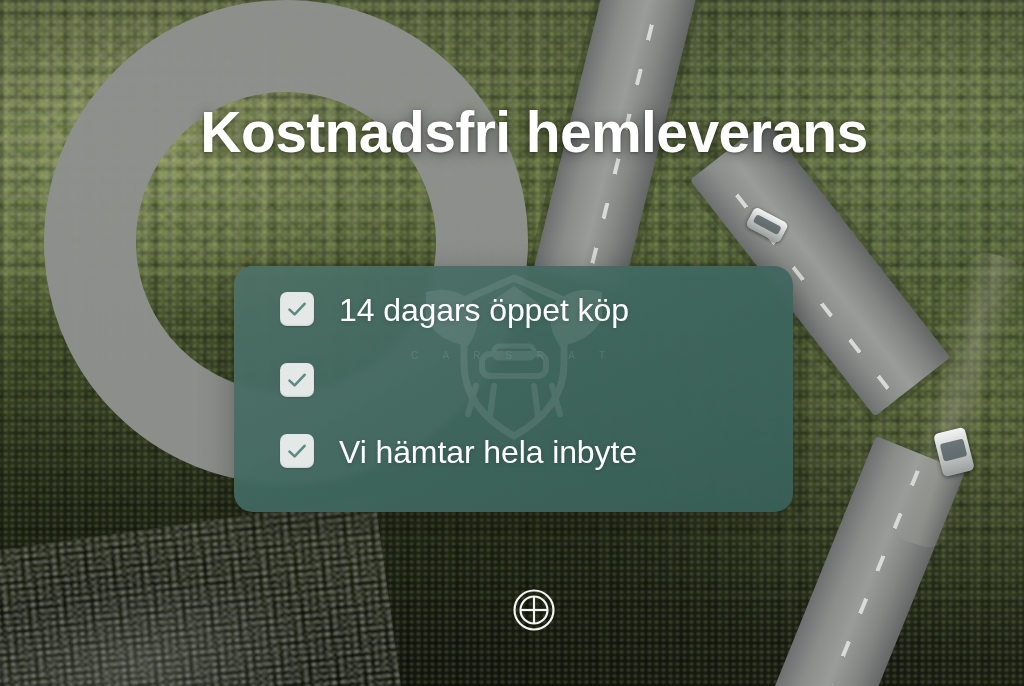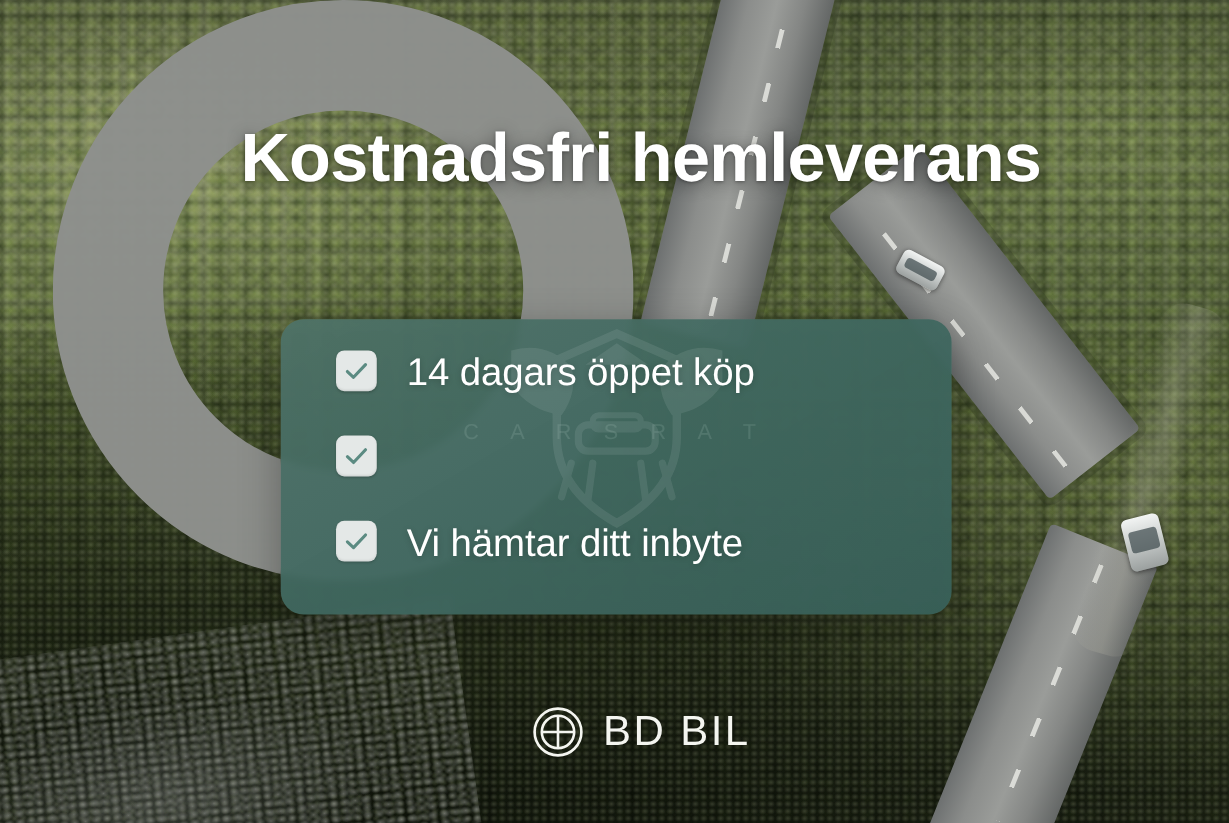--- a/index.html
+++ b/index.html
@@ -178,21 +178,21 @@
     width: 300px; height: 200px;
     opacity: .085;
     pointer-events: none;
   }
   #watermark svg { display: block; width: 100%; height: 100%; }
   #watermark-text {
     position: absolute;
     left: 50%; top: 84px;
     transform: translateX(-50%);
     color: #d8efe6;
-    font-size: 18px;
+    font-size: 10px;
     letter-spacing: 11px;
     opacity: .12;
     white-space: nowrap;
     pointer-events: none;
   }
 
   #feature-list {
     position: absolute;
     left: 46px; top: 26px;
     right: 20px;
@@ -308,29 +308,28 @@
           </svg>
         </span>
       </div>
 
       <div class="feature-row">
         <span class="check-box">
           <svg width="24" height="24" viewBox="0 0 24 24" aria-hidden="true">
             <path d="M4.5 12.6 L9.6 17.4 L19.6 6.8" fill="none" stroke="#5b8b82" stroke-width="2.6" stroke-linecap="round" stroke-linejoin="round"></path>
           </svg>
         </span>
-        <span class="feature-label">Vi hämtar ditt inbyte</span>
+        <span class="feature-label">Vi hämtar hela inbyte</span>
       </div>
 
     </div>
   </div>
 
   <div id="brand">
     <svg id="brand-mark" viewBox="0 0 44 44" aria-hidden="true">
       <circle cx="22" cy="22" r="19.5" fill="none" stroke="#f4f5f0" stroke-width="2.2"></circle>
       <circle cx="22" cy="22" r="13.5" fill="none" stroke="#f4f5f0" stroke-width="2.2"></circle>
       <line x1="22" y1="8.5" x2="22" y2="35.5" stroke="#f4f5f0" stroke-width="2.2"></line>
       <line x1="8.5" y1="22" x2="35.5" y2="22" stroke="#f4f5f0" stroke-width="2.2"></line>
     </svg>
-    <span id="brand-name">BD BIL</span>
   </div>
 
 </div>
 
 </body></html>

